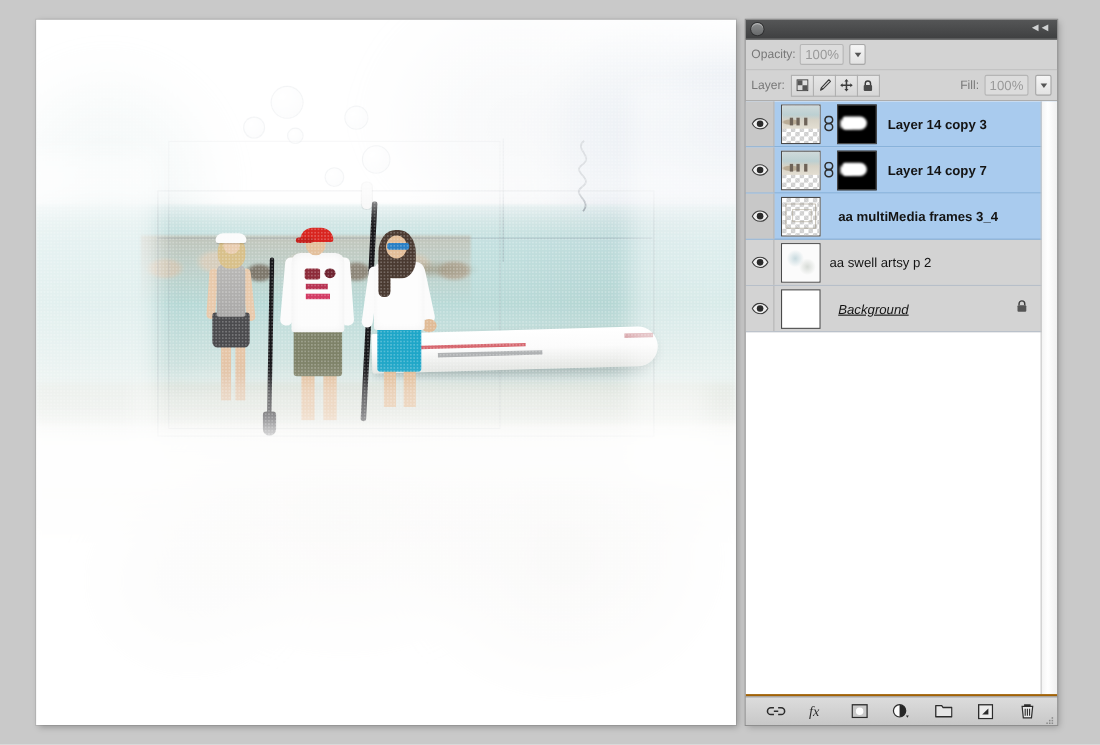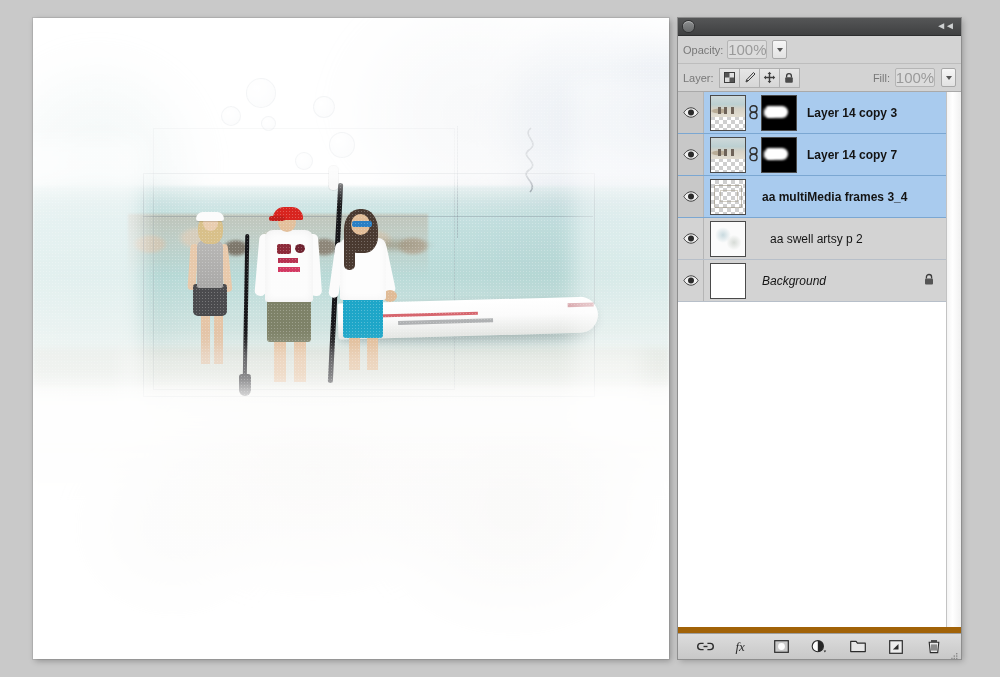--- a/index.html
+++ b/index.html
@@ -195,21 +195,21 @@
     padding:0 4px 0 7px;font-size:11px;color:#202020;position:relative;
   }
   .blend-select span{flex:1;}
   .spin{display:flex;flex-direction:column;gap:2px;align-items:center;margin-left:auto;padding-left:4px;border-left:1px solid #c0c0c0;height:100%;justify-content:center;}
   .spin i{width:0;height:0;border-left:3.5px solid transparent;border-right:3.5px solid transparent;}
   .spin .up{border-bottom:4px solid #4a4a4a;}
   .spin .dn{border-top:4px solid #4a4a4a;}
   .lbl{font-size:11px;color:#787878;}
   .numfield{
     width:38px;height:17px;background:#dcdcdc;border:1px solid #b5b5b5;border-radius:2px;
-    font-size:15px;color:#9a9a9a;display:flex;align-items:center;justify-content:center;
+    font-size:12px;color:#9a9a9a;display:flex;align-items:center;justify-content:center;
   }
   .drop{
     width:13px;height:17px;background:linear-gradient(to bottom,#f6f6f6,#e2e2e2);
     border:1px solid #a8a8a8;border-radius:2px;display:flex;align-items:center;justify-content:center;margin-left:1px;
   }
   .drop i{width:0;height:0;border-left:3px solid transparent;border-right:3px solid transparent;border-top:4px solid #555;}
 
   .lock-row{
     height:27px;display:flex;align-items:center;padding:0 5px;gap:5px;
     background:#d3d3d3;border-bottom:1px solid #a9a9a9;flex:0 0 auto;
@@ -217,21 +217,21 @@
   .lock-btns{display:flex;align-items:center;}
   .lockbtn{
     width:19px;height:18px;border:1px solid #b0b0b0;border-left:none;
     background:linear-gradient(to bottom,#e6e6e6,#d6d6d6);
     display:flex;align-items:center;justify-content:center;
   }
   .lockbtn:first-child{border-left:1px solid #b0b0b0;}
 
   .layer-list{
     flex:1 1 auto;background:#fff;overflow:hidden;position:relative;
-    border-bottom:6px solid #a16207;
+    border-bottom:2px solid #a16207;
   }
   .layer-row{
     height:41px;display:flex;align-items:center;
     border-bottom:1px solid #b7bfc9;background:#d3d3d3;position:relative;
   }
   .layer-row.sel{background:#a9cbee;border-bottom-color:#7ba7d2;}
   .eyecell{
     width:25px;height:100%;display:flex;align-items:center;justify-content:center;
     border-right:1px solid #b5b5b5;background:#d3d3d3;flex:0 0 auto;
   }
@@ -519,32 +519,32 @@
       <div class="layer-row">
         <div class="eyecell">
           <svg width="16" height="11" viewBox="0 0 16 11">
             <path d="M8 0.8 C3.4 0.8 0.9 5.5 0.9 5.5 S3.4 10.2 8 10.2 S15.1 5.5 15.1 5.5 S12.6 0.8 8 0.8 Z" fill="#f0f0f0" stroke="#3d3d3d" stroke-width="1"></path>
             <ellipse cx="8" cy="5.5" rx="3" ry="3" fill="#2b2b2b"></ellipse>
           </svg>
         </div>
         <div class="thumb">
           <div class="tn-artsy"></div>
         </div>
-        <div class="layer-name plain" style="margin-left:24px;">aa swell artsy p 2</div>
+        <div class="layer-name plain" style="margin-left:8px;">aa swell artsy p 2</div>
       </div>
 
       <div class="layer-row">
         <div class="eyecell">
           <svg width="16" height="11" viewBox="0 0 16 11">
             <path d="M8 0.8 C3.4 0.8 0.9 5.5 0.9 5.5 S3.4 10.2 8 10.2 S15.1 5.5 15.1 5.5 S12.6 0.8 8 0.8 Z" fill="#f0f0f0" stroke="#3d3d3d" stroke-width="1"></path>
             <ellipse cx="8" cy="5.5" rx="3" ry="3" fill="#2b2b2b"></ellipse>
           </svg>
         </div>
         <div class="thumb" style="background:#fff;"></div>
-        <div class="layer-name bg" style="margin-left:16px;">Background</div>
+        <div class="layer-name bg" style="margin-left:16px;text-decoration:underline;">Background</div>
         <div class="locktag">
           <svg width="12" height="13" viewBox="0 0 12 13">
             <path d="M3.4 5.6 V4.1 a2.6 2.6 0 0 1 5.2 0 V5.6" fill="none" stroke="#3c3c3c" stroke-width="1.3"></path>
             <rect x="2" y="5.4" width="8" height="6" rx="1" fill="#555"></rect>
           </svg>
         </div>
       </div>
 
       <div class="vscroll"></div>
     </div>

